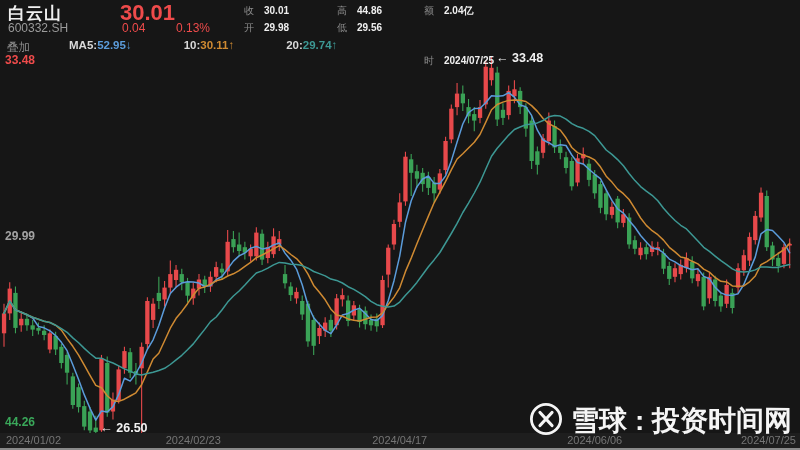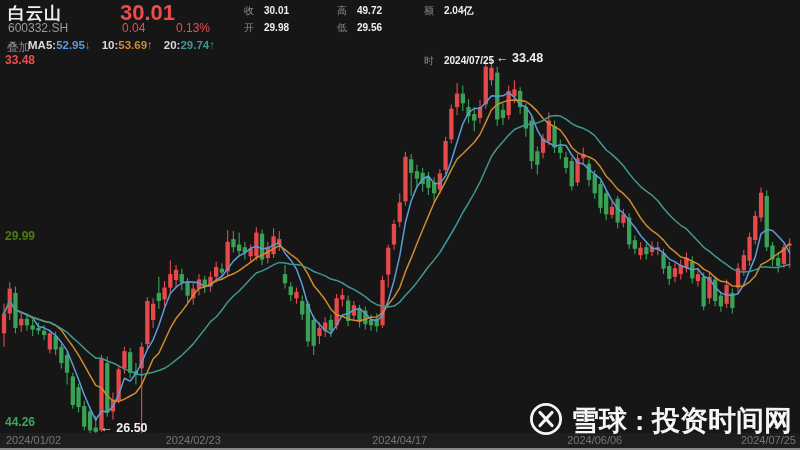--- a/index.html
+++ b/index.html
@@ -9,21 +9,21 @@
   .stock-name{left:8px;top:2px;font-size:17px;font-weight:bold;color:#f0f0f0;letter-spacing:1px;}
   .stock-code{left:8px;top:21px;font-size:12px;color:#9b9b9b;}
   .big-price{left:120px;top:0px;font-size:22px;font-weight:bold;color:#ef4b4b;}
   .chg{top:21px;font-size:12px;color:#ef4b4b;}
   .chg.v{left:122px;} .chg.p{left:176px;}
   .stat{top:0;font-size:10px;white-space:nowrap;text-align:right;}
   .stat .lbl{color:#8b8b8b;margin-right:10px;}
   .stat .val{color:#efefef;font-weight:bold;}
   .overlay-btn{left:7px;top:40px;font-size:11.5px;color:#8a8a8a;cursor:pointer;}
   .ma-legend{left:28px;top:39px;display:flex;gap:11px;font-size:11.5px;font-weight:bold;}
-  .ma-item .ml{color:#d9d9d9;}
+  .ma-item .ml{color:#d9d9d9;margin-left:41px;}
   .y-label{left:5px;font-size:12px;font-weight:bold;}
   .x-strip{left:0;top:433px;width:800px;height:15px;background:#1e1e1e;}
   .x-label{position:absolute;top:1px;font-size:11px;color:#757575;white-space:nowrap;}
   .bottom-bar{left:0;top:448px;width:800px;height:2px;background:#8a8a8a;}
   .watermark{right:8px;top:401px;display:flex;align-items:center;gap:7px;z-index:5;}
   .watermark .wm-text{font-size:28px;font-weight:bold;color:#f5f5f5;white-space:nowrap;}
   svg.kline{position:absolute;left:0;top:0;}
   .hdr-text{z-index:3;}
 </style>
 </head>
@@ -318,35 +318,35 @@
     </svg>
 
   <div class="abs stock-name hdr-text">白云山</div>
   <div class="abs stock-code hdr-text">600332.SH</div>
   <div class="abs big-price hdr-text">30.01</div>
   <div class="abs chg v hdr-text">0.04</div>
   <div class="abs chg p hdr-text">0.13%</div>
   <div class="abs hdr-text" id="stats-grid">
       <div class="stat abs" style="left: 244px; top: 4px;"><span class="lbl">收</span><span class="val">30.01</span></div>
       <div class="stat abs" style="left: 244px; top: 21px;"><span class="lbl">开</span><span class="val">29.98</span></div>
-      <div class="stat abs" style="left: 337px; top: 4px;"><span class="lbl">高</span><span class="val">49.72</span></div>
+      <div class="stat abs" style="left: 337px; top: 4px;"><span class="lbl">高</span><span class="val">44.86</span></div>
       <div class="stat abs" style="left: 337px; top: 21px;"><span class="lbl">低</span><span class="val">29.56</span></div>
       <div class="stat abs" style="left: 424px; top: 4px;"><span class="lbl">额</span><span class="val">2.04亿</span></div>
       <div class="stat abs" style="left: 424px; top: 21px; margin-top: 33px;"><span class="lbl">时</span><span class="val">2024/07/25</span></div>
     </div>
 
   <div class="abs overlay-btn">叠加</div>
   <div class="abs ma-legend" id="ma-legend">
       <span class="ma-item"><span class="ml">MA5:</span><span style="color: rgb(91, 156, 219);">52.95↓</span></span>
-      <span class="ma-item"><span class="ml">10:</span><span style="color: rgb(207, 138, 50);">53.69↑</span></span>
+      <span class="ma-item"><span class="ml">10:</span><span style="color: rgb(207, 138, 50);">30.11↑</span></span>
       <span class="ma-item"><span class="ml">20:</span><span style="color: rgb(61, 152, 148);">29.74↑</span></span>
     </div>
 
   <div class="abs y-label" style="top: 53px; color: rgb(239, 75, 75);" id="ylab0">33.48</div>
-  <div class="abs y-label" style="top: 229px; color: #4d7c0f;" id="ylab1">29.99</div>
+  <div class="abs y-label" style="top: 229px; color: #a3a3a3;" id="ylab1">29.99</div>
   <div class="abs y-label" style="top: 415px; color: rgb(58, 168, 90);" id="ylab2">44.26</div>
 
   <div class="abs x-strip" id="x-strip">
       <div class="x-label" style="left: 6px;">2024/01/02</div>
       <div class="x-label" style="left: 193.255px; transform: translateX(-50%);">2024/02/23</div>
       <div class="x-label" style="left: 399.715px; transform: translateX(-50%);">2024/04/17</div>
       <div class="x-label" style="left: 594.705px; transform: translateX(-50%);">2024/06/06</div>
       <div class="x-label" style="right: 4px;">2024/07/25</div>
     </div>
   <div class="abs bottom-bar"></div>

